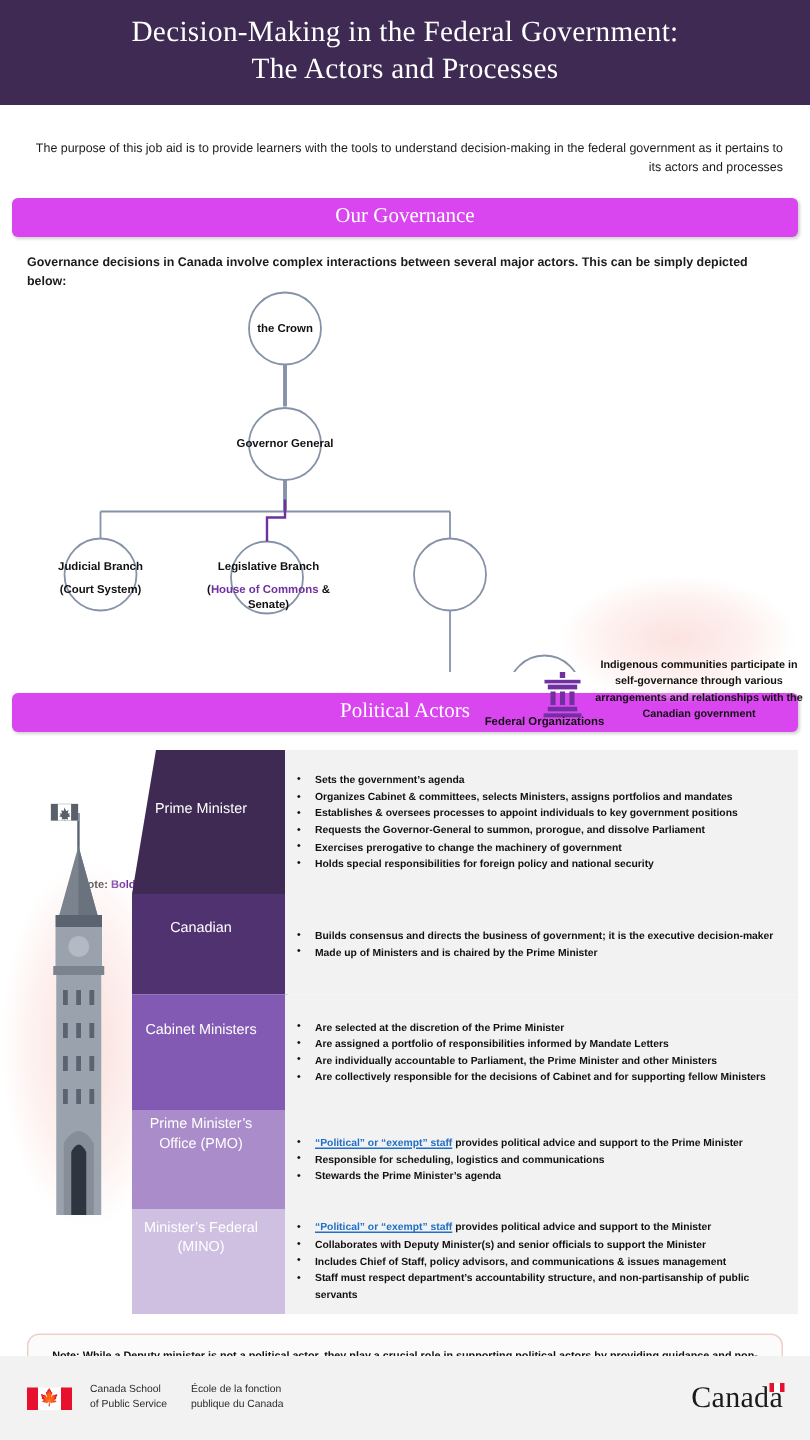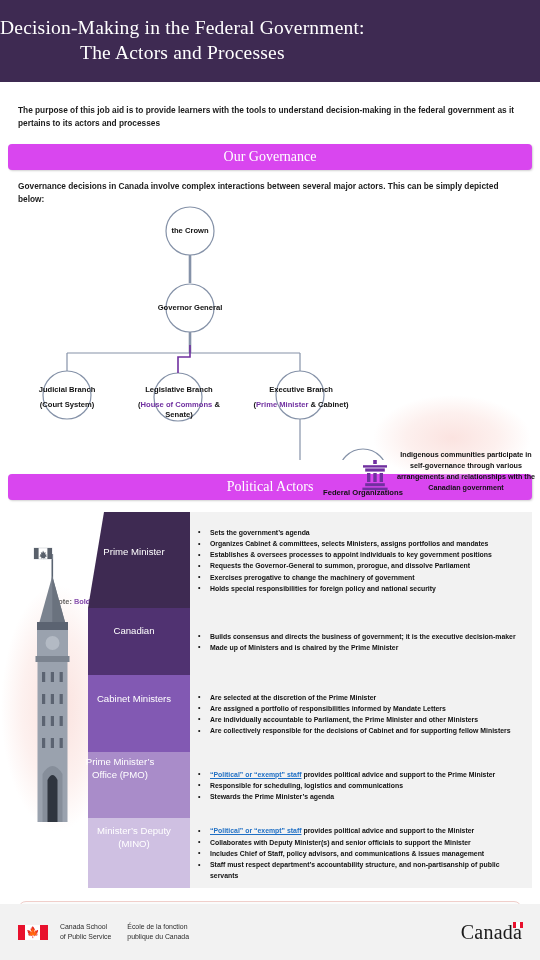--- a/index.html
+++ b/index.html
@@ -6,41 +6,42 @@
   html,body { width:540px; height:960px; }
   body {
     font-family: "Liberation Sans", sans-serif;
     background:#ffffff;
     position:relative;
     overflow:hidden;
   }
 
   
   .title-banner{
-    width:540px; height:82px;
+    width:540px; height:70px;
     background:#3e2a52;
-    display:flex; align-items:center; 
+    display:flex; align-items:center; justify-content:center;
     text-align:center;
   }
   .title-banner h1{
     font-family:"Liberation Serif", serif;
     color:#ffffff;
     font-size:19.5px;
     font-weight:400;
     line-height:1.28;
     letter-spacing:.2px;
   }
 
   
   .purpose{
     margin:22px 18px 0 18px;
     font-size:8.3px;
-    font-weight:bold;
+    font-weight:normal;
     line-height:1.55;
     color:#1b1b1b;
+    text-align:right;
   }
 
   
   .section-bar{
     margin:14px 8px 0 8px;
     height:26px;
     background:#d946ef;
     border-radius:4px;
     display:flex;align-items:center;justify-content:center;
     box-shadow:1px 1px 2px rgba(0,0,0,.18);
@@ -240,24 +241,20 @@
   <div class="node-label" style="left:17px; top:180px; width:100px;">
     <span>Judicial Branch</span>
     <span class="sub" style="margin-top:4px;">(Court System)</span>
   </div>
 
   <div class="node-label" style="left:124px; top:180px; width:110px;">
     <span>Legislative Branch</span>
     <span class="sub" style="margin-top:4px;"><span>(</span><span class="elected">House of Commons</span><span> &amp; Senate)</span></span>
   </div>
 
-  <div class="node-label" style="left:246px; top:180px; width:110px;">
-    <span>Executive Branch</span>
-    <span class="sub" style="margin-top:4px;"><span>(</span><span class="elected">Prime Minister</span><span> &amp; Cabinet)</span></span>
-  </div>
 
   <div class="node-label" style="left:313px; top:263px; width:100px;margin-top:20px;">Federal Organizations</div>
 
   <div class="yah">You Are Here</div>
 
   <div class="note-bold">
     <span>Note: </span><span class="elected">Bolded</span><span> signifies </span><i>elected</i><span> representatives</span>
   </div>
 
   <div class="indig-box">
@@ -333,22 +330,22 @@
     <polygon points="-12,163 104,163 104,240 -24,240" fill="#8259b3"></polygon>
 
     <polygon points="-24,240 104,240 104,306 -36,306" fill="#a98cc9"></polygon>
 
     <polygon points="-36,306 104,306 104,376 -48,376" fill="#cfc0e2"></polygon>
   </svg>
 
   <div class="panel-label" style="left:88px; top:38px;">Prime Minister</div>
   <div class="panel-label" style="left:88px; top:117px;">Canadian</div>
   <div class="panel-label" style="left:88px; top:185px;">Cabinet Ministers</div>
-  <div class="panel-label" style="left:74px; top:248px;">Prime Minister’s Office (PMO)</div>
-  <div class="panel-label" style="left:88px; top:317px;">Minister’s Deputy (MINO)</div>
+  <div class="panel-label" style="left:88px; top:248px;">Prime Minister’s Office (PMO)</div>
+  <div class="panel-label" style="left:88px; top:317px;">Minister’s Federal (MINO)</div>
 
   <div class="desc-col">
     <div class="desc-row" style="height:96px;">
         <ul>
           <li>Sets the government’s agenda</li>
           <li>Organizes Cabinet &amp; committees, selects Ministers, assigns portfolios and mandates</li>
           <li>Establishes &amp; oversees processes to appoint individuals to key government positions</li>
           <li>Requests the Governor-General to summon, prorogue, and dissolve Parliament</li>
           <li>Exercises prerogative to change the machinery of government</li>
           <li>Holds special responsibilities for foreign policy and national security</li>

